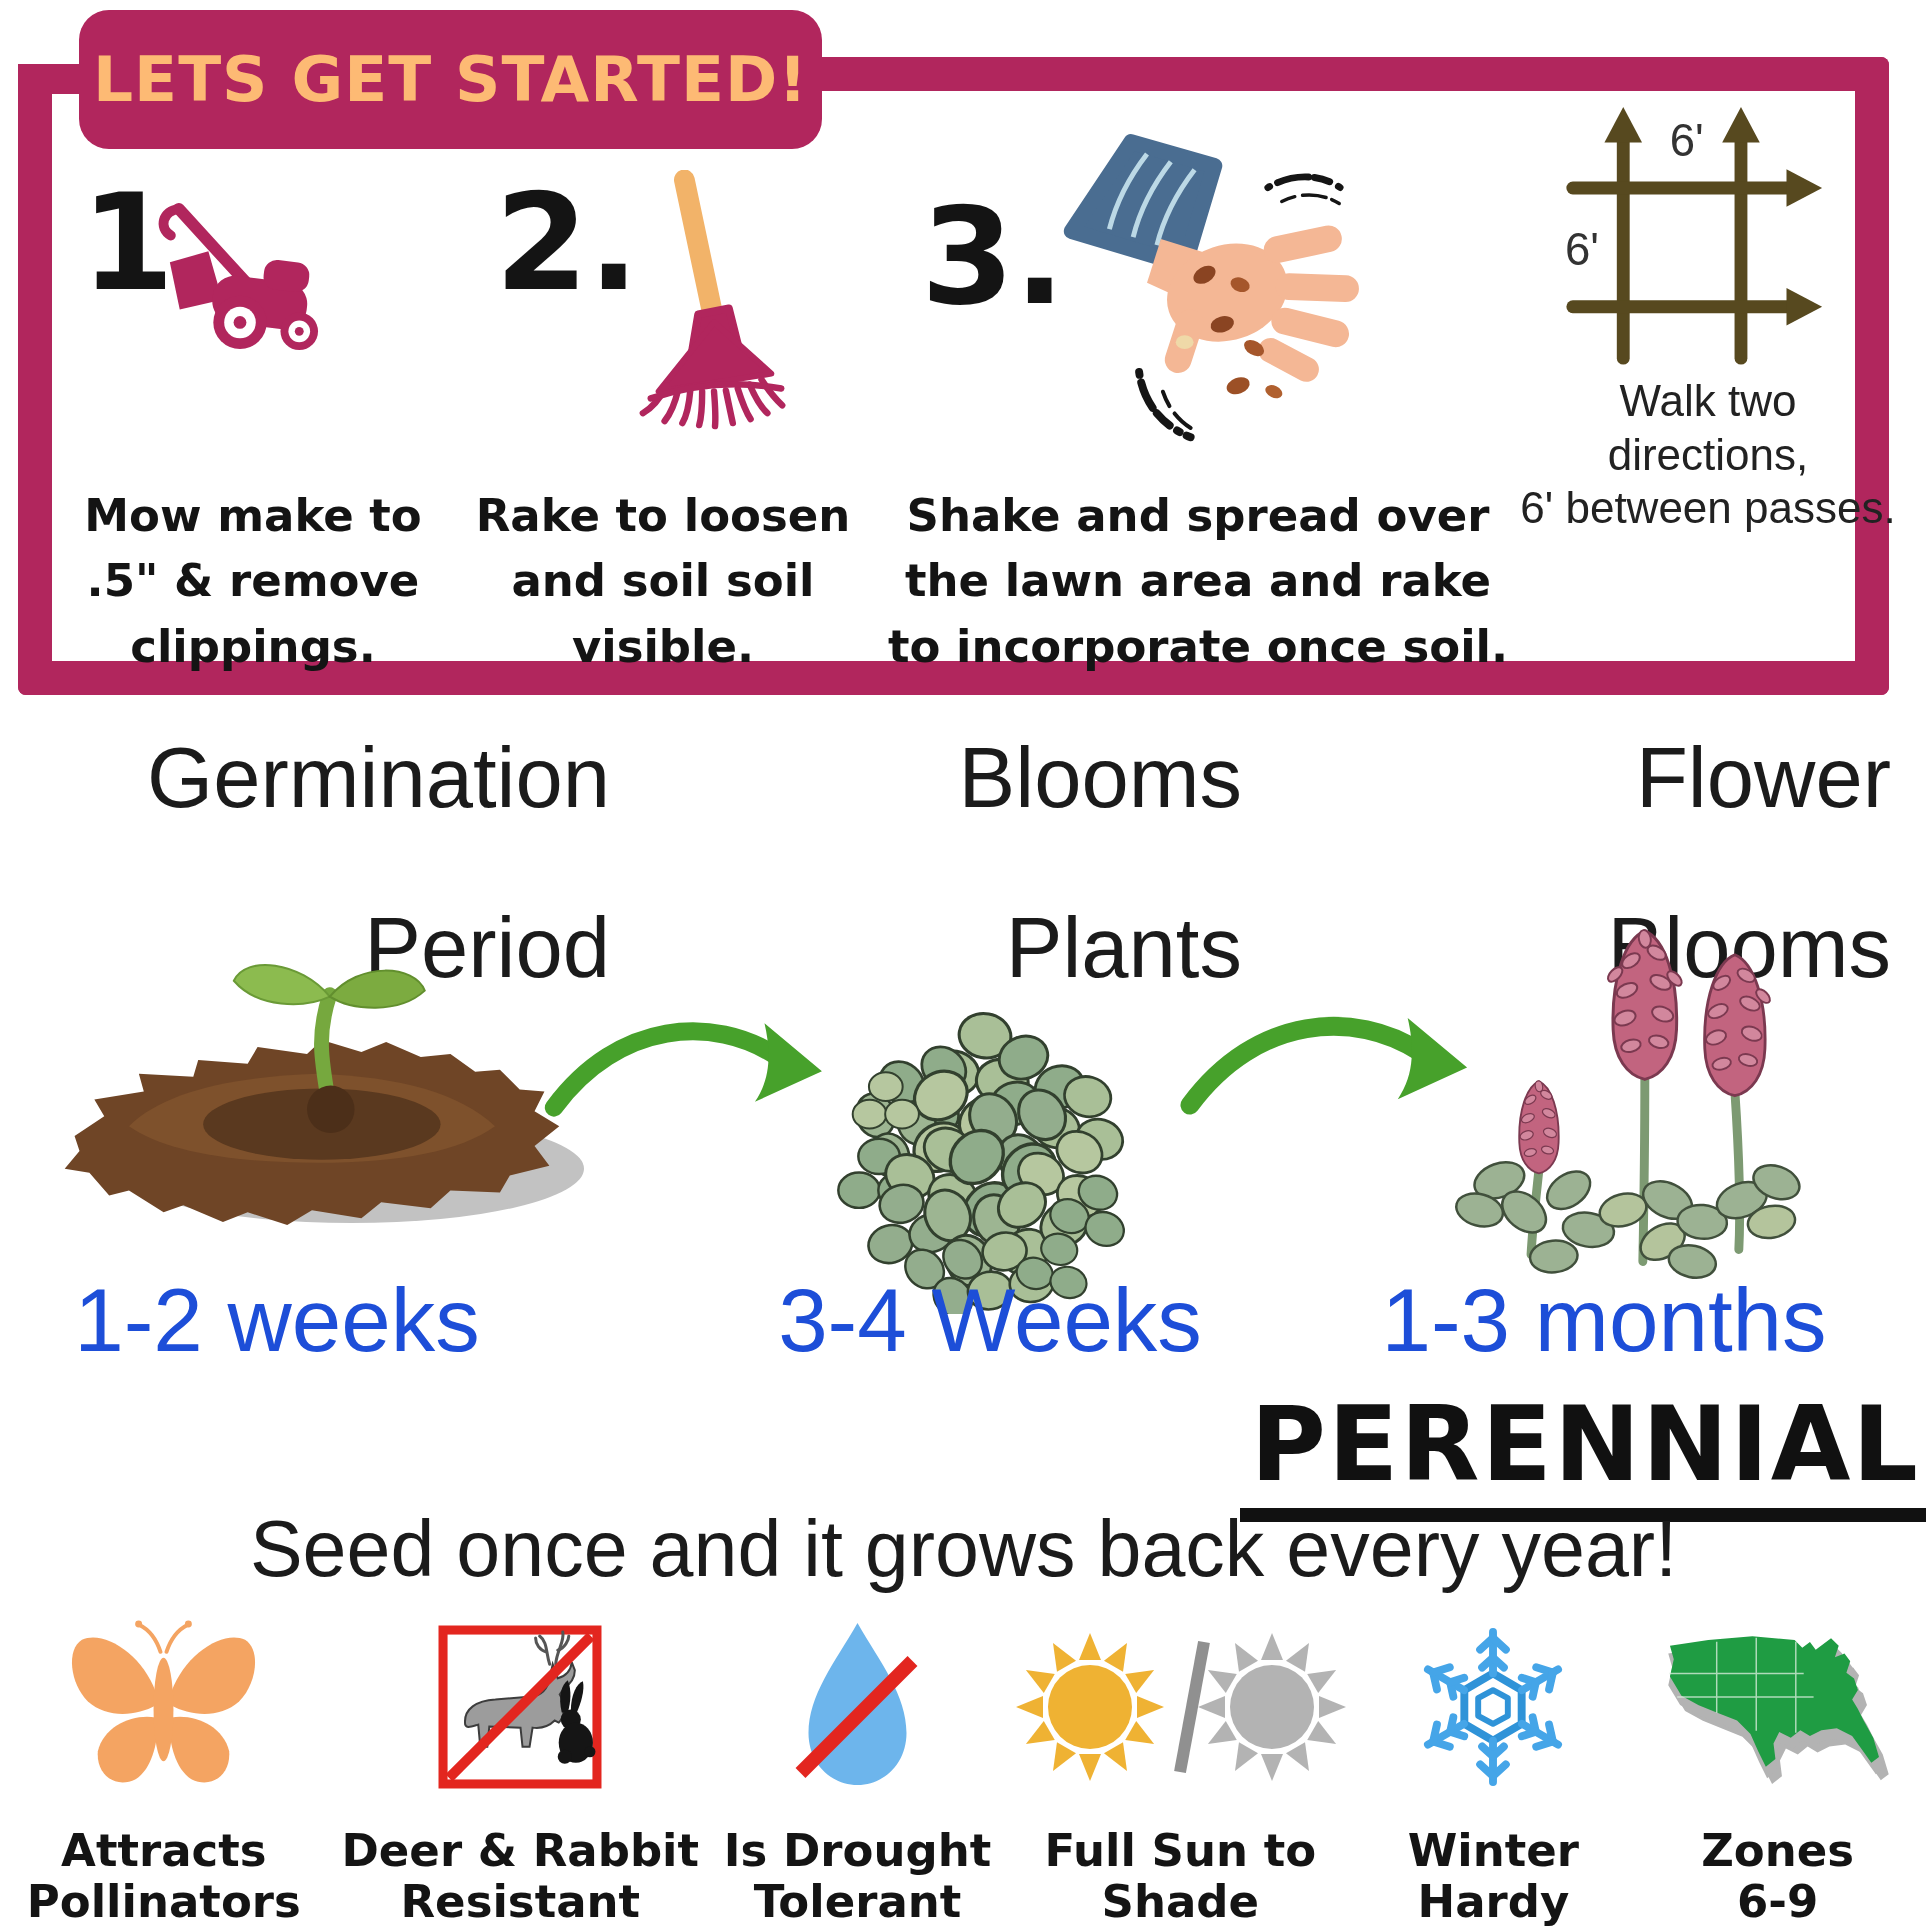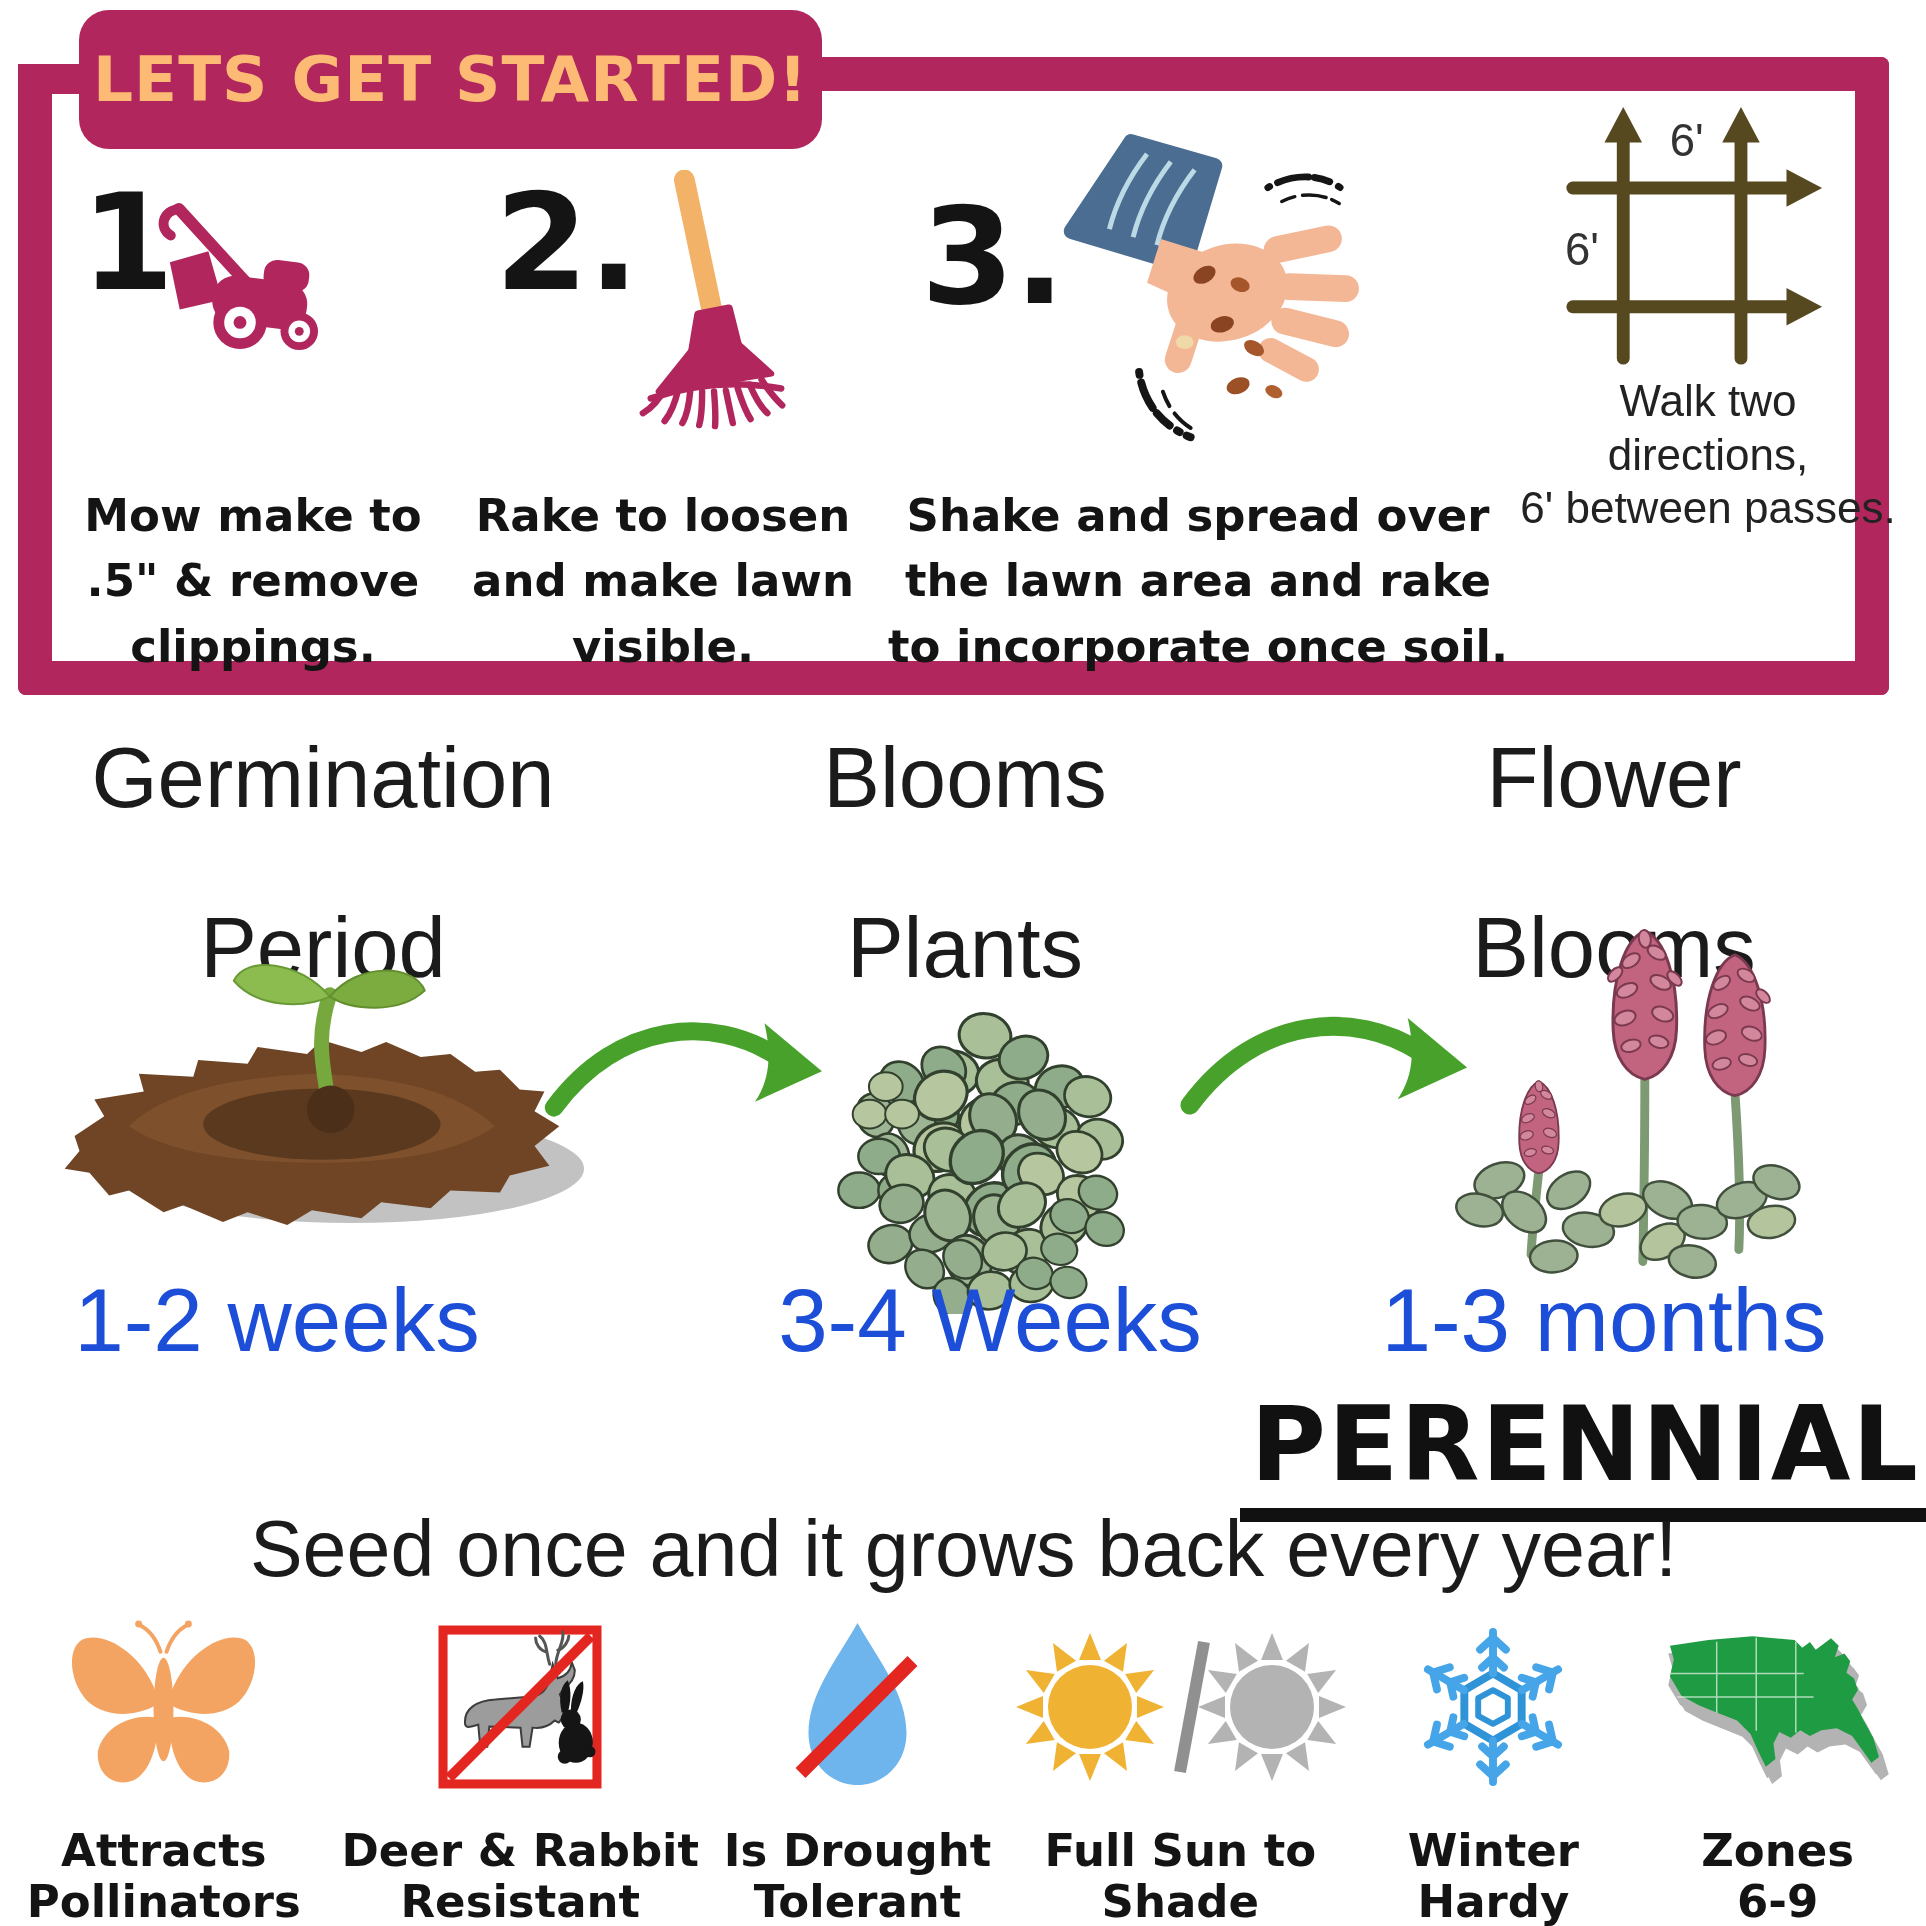--- a/index.html
+++ b/index.html
@@ -15,21 +15,21 @@
 
   .step-num{position:absolute;font-size:134px;font-weight:800;line-height:1;color:#141414;}
   .step-caption{position:absolute;text-align:center;font-size:45px;font-weight:700;line-height:1.45;color:#141414;}
   .step-caption span{display:block;white-space:nowrap;}
 
   .walk-caption{position:absolute;left:1495px;top:374px;width:426px;text-align:center;
       font-family:"Liberation Sans",sans-serif;font-size:44px;font-weight:400;line-height:1.22;color:#222;}
   .walk-caption span{display:block;white-space:nowrap;}
 
   
-  .stage-title{position:absolute;text-align:center;font-family:"Liberation Sans",sans-serif;
+  .stage-title{position:absolute;text-align:right;font-family:"Liberation Sans",sans-serif;
       font-size:85px;font-weight:400;color:#1b1b1b;line-height:2.0;}
   .stage-title span{display:block;}
   .duration{position:absolute;text-align:center;font-family:"Liberation Sans",sans-serif;
       font-size:89px;font-weight:400;color:#1d4ed8;white-space:nowrap;}
 
   
   .perennial{position:absolute;left:3px;top:1384px;width:100%;text-align:right;}
   .perennial span{display:inline-block;font-size:103px;font-weight:800;letter-spacing:2px;
       border-bottom:14px solid #111;padding:0 10px 4px;color:#111;}
   .subtitle{position:absolute;left:0;top:1503px;width:100%;text-align:center;
@@ -150,21 +150,21 @@
     <text x="16" y="168" font-family="Liberation Sans, sans-serif" font-size="46" fill="#333">6'</text>
   </svg>
 
   <div class="step-caption" style="left:45px;top:483px;width:416px;">
     <span>Mow make to</span>
     <span>.5"  &amp; remove</span>
     <span>clippings.</span>
   </div>
   <div class="step-caption" style="left:465px;top:483px;width:396px;">
     <span>Rake to loosen</span>
-    <span>and make lawn</span>
+    <span>and soil soil</span>
     <span>visible.</span>
   </div>
   <div class="step-caption" style="left:881px;top:483px;width:634px;">
     <span>Shake and spread over</span>
     <span>the lawn area and rake</span>
     <span>to incorporate once soil.</span>
   </div>
 
   <div class="walk-caption">
     <span>Walk two</span>

